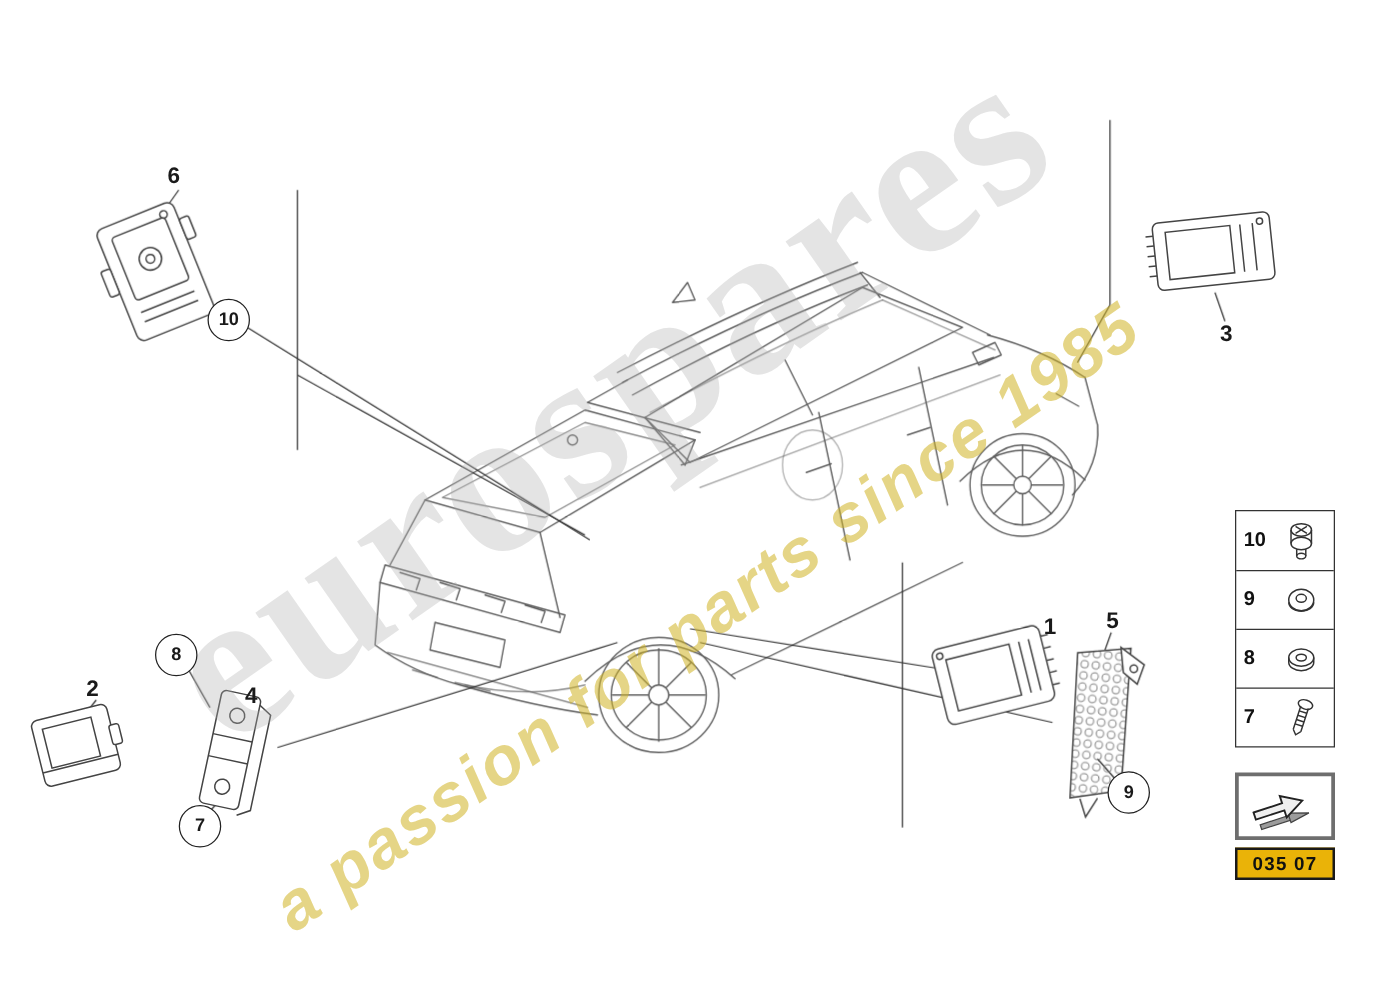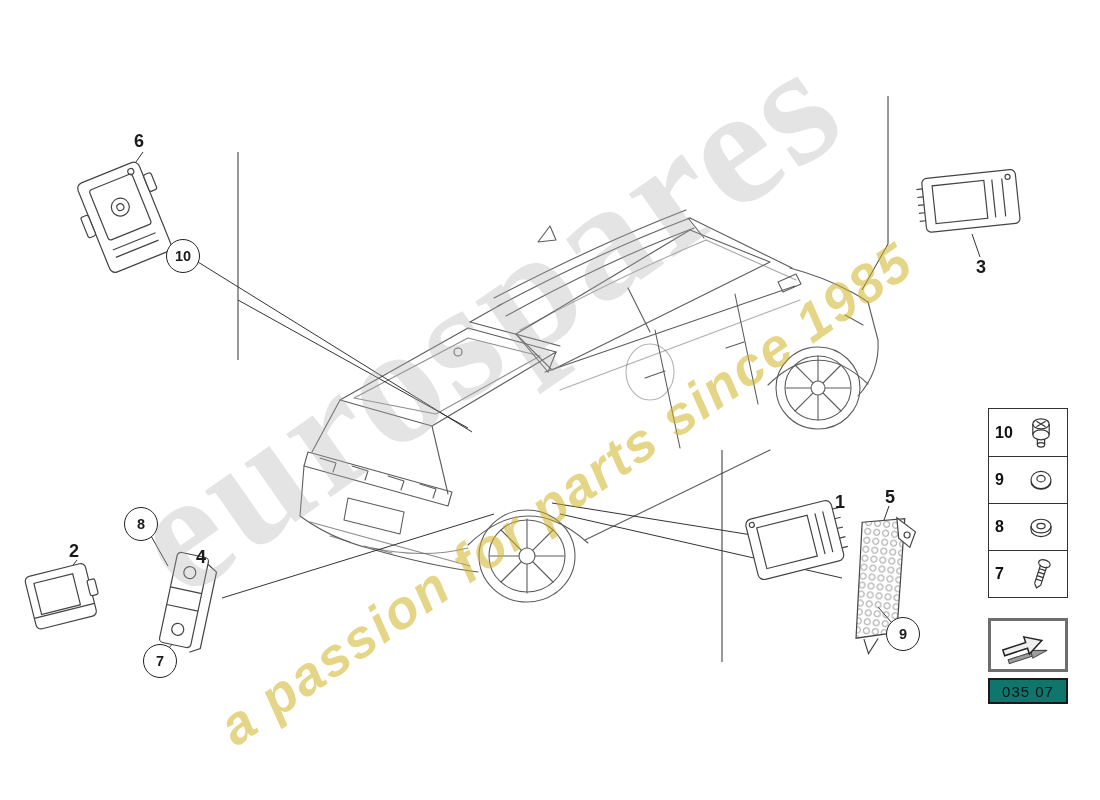--- a/index.html
+++ b/index.html
@@ -43,23 +43,23 @@
   .legend-row:first-child{border-top:none;}
   .legend-num{font-size:16px;font-weight:600;color:#111;}
   .legend-icon svg{display:block;}
   
   .pagebox{position:absolute;left:988px;top:618px;width:80px;z-index:4;}
   .arrowbox{
     height:54px;border:3px solid #6e6e6e;background:#fff;
     display:flex;align-items:center;justify-content:center;box-sizing:border-box;
   }
   .codebox{
-    margin-top:6px;height:26px;border:2px solid #1a1a1a;background:#0f766e;
+    margin-top:6px;height:26px;border:2px solid #1a1a1a;background:#eab308;
     display:flex;align-items:center;justify-content:center;
-    font-size:15px;font-weight:400;letter-spacing:1px;color:#111;box-sizing:border-box;
+    font-size:15px;font-weight:700;letter-spacing:1px;color:#111;box-sizing:border-box;
   }
 </style>
 </head>
 <body>
 
 <div class="stage">
 
   <svg class="art" width="1100" height="800" viewBox="0 0 1100 800">
     <defs>
       <pattern id="mesh" width="9" height="9" patternUnits="userSpaceOnUse">

